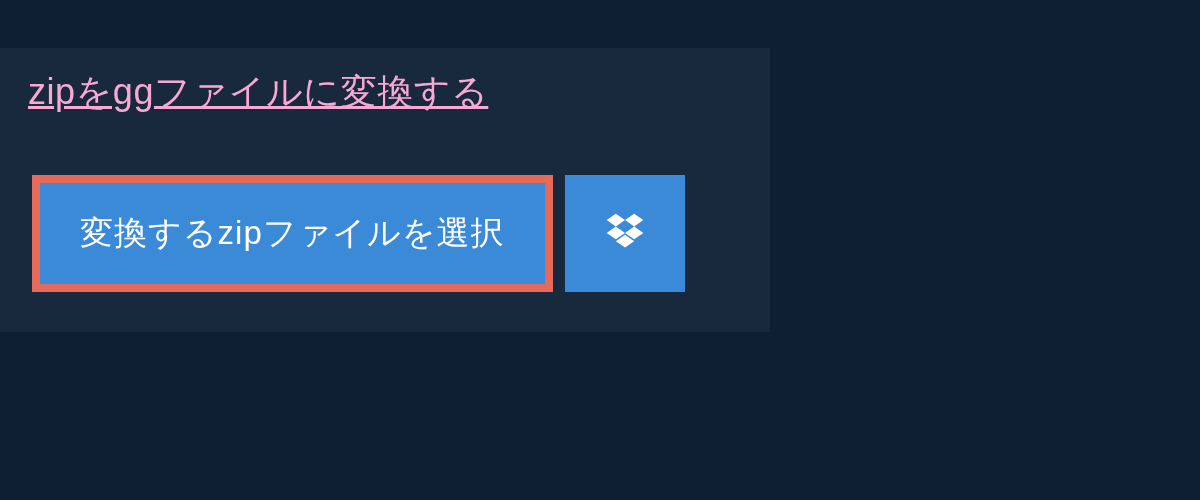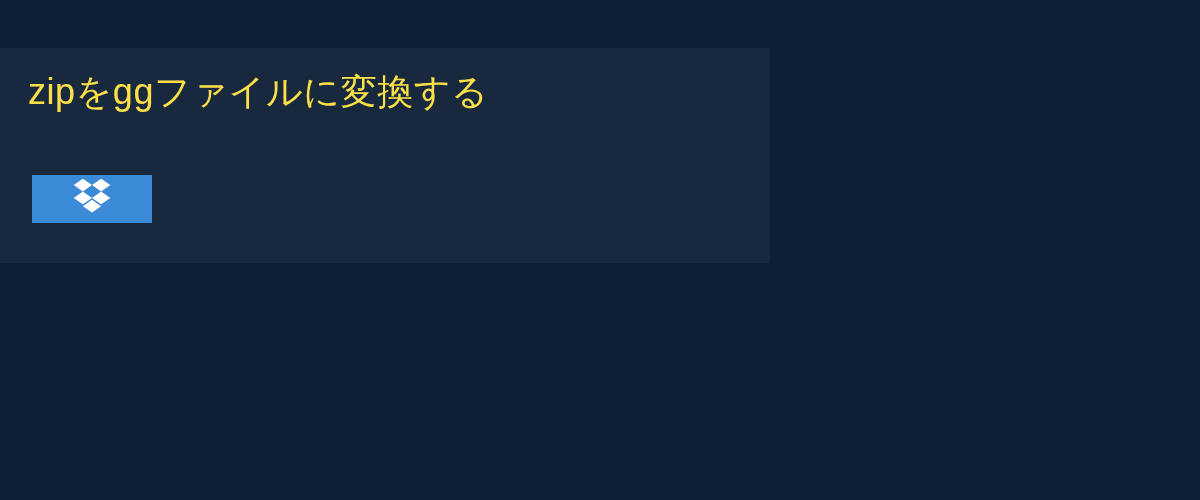--- a/index.html
+++ b/index.html
@@ -18,24 +18,25 @@
       background-color: #18293e;
       width: 770px;
       padding-bottom: 40px;
       margin-top: 48px;
       margin-left: 0;
     }
     .title-wrap {
       padding: 20px 28px 10px 28px;
     }
     .title {
-      color: #fde047;
+      color: #f9a8d4;
       font-size: 36px;
       font-weight: 400;
       letter-spacing: 0.5px;
+      text-decoration: underline;
     }
     .button-row {
       display: flex;
       align-items: stretch;
       gap: 12px;
       margin-top: 48px;
       margin-left: 32px;
     }
     .select-button {
       background-color: #3b8ad8;
@@ -65,20 +66,23 @@
     }
   </style>
 </head>
 <body>
 
 <div class="panel">
   <div class="title-wrap">
     <h1 class="title">zipをggファイルに変換する</h1>
   </div>
   <div class="button-row">
+    <div class="select-button">
+      <span>変換するzipファイルを選択</span>
+    </div>
     <div class="dropbox-button">
       <span>
         <svg viewBox="0 0 48 48">
           <path d="M14 4 L4 11 L14 18 L24 11 Z M34 4 L24 11 L34 18 L44 11 Z M4 25 L14 18 L24 25 L14 32 Z M44 25 L34 18 L24 25 L34 32 Z M14 34 L24 27 L34 34 L24 41 Z"></path>
         </svg>
       </span>
     </div>
   </div>
 </div>
 

